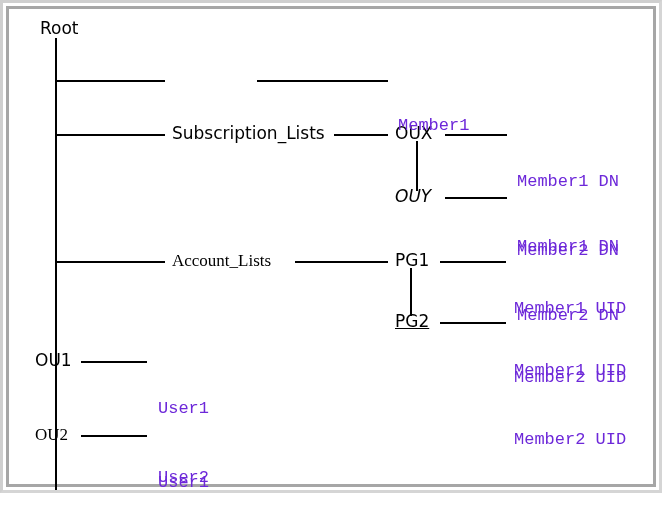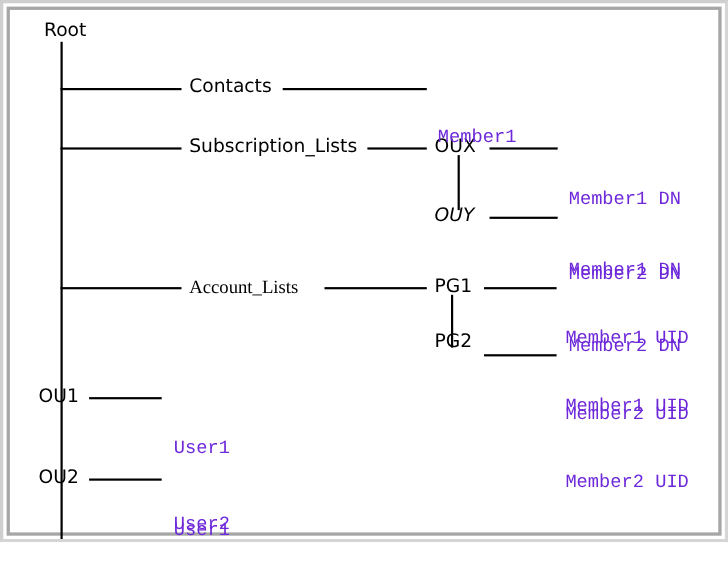--- a/index.html
+++ b/index.html
@@ -110,37 +110,36 @@
     <div class="hline" style="left:437px; top:258px; width:66px;"></div>
 
     <div class="hline" style="left:437px; top:319px; width:66px;"></div>
 
     <div class="hline" style="left:78px; top:358px; width:66px;"></div>
 
     <div class="hline" style="left:78px; top:432px; width:66px;"></div>
 
     <div class="node" style="left:37px; top:15px;">Root</div>
 
-    <div class="node" style="left:169px; top:66px;">Contacts</div>
 
     <div class="node" style="left:169px; top:120px;">Subscription_Lists</div>
 
     <div class="node" style="left:392px; top:120px;">OUX</div>
 
     <div class="node" style="left:392px; top:183px;font-style:italic;">OUY</div>
 
     <div class="node" style="left:169px; top:247px;font-family:Liberation Serif, serif;">Account_Lists</div>
 
     <div class="node" style="left:392px; top:247px;text-align:center;">PG1</div>
 
-    <div class="node" style="left:392px; top:297px;">PG2</div>
+    <div class="node" style="left:392px; top:308px;text-decoration:underline;">PG2</div>
 
     <div class="node" style="left:32px; top:347px;">OU1</div>
 
-    <div class="node" style="left:32px; top:421px;">OU2</div>
+    <div class="node" style="left:32px; top:421px;font-family:Liberation Serif, serif;">OU2</div>
 
     <div class="leaf" style="left:395px; top:65px;">
       <span>Member1</span>
     </div>
 
     <div class="leaf" style="left:514px; top:121px;">
       <span>Member1 DN</span>
       <span>Member2 DN</span>
     </div>
 

